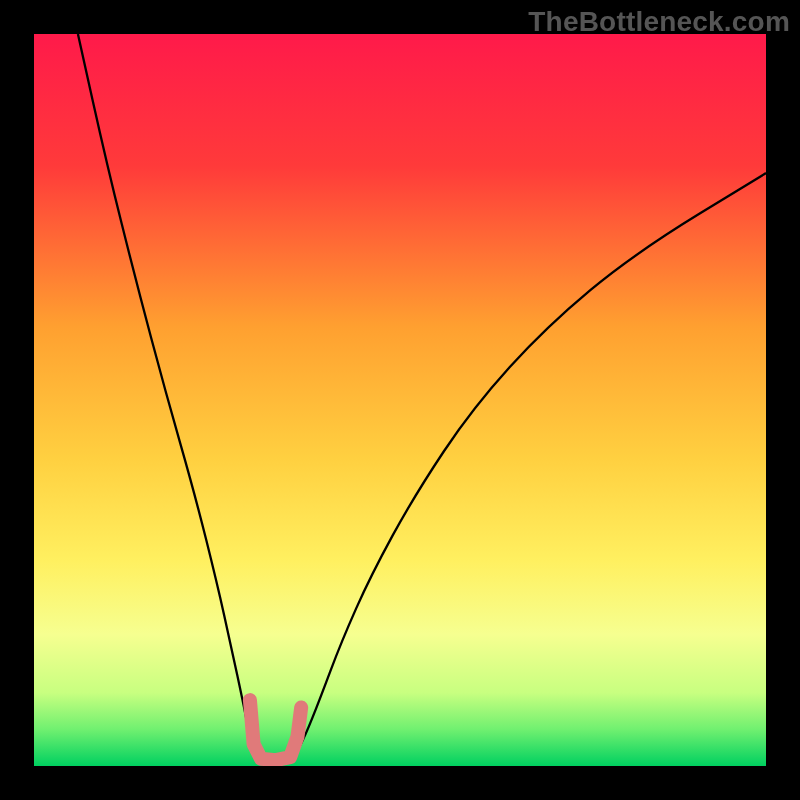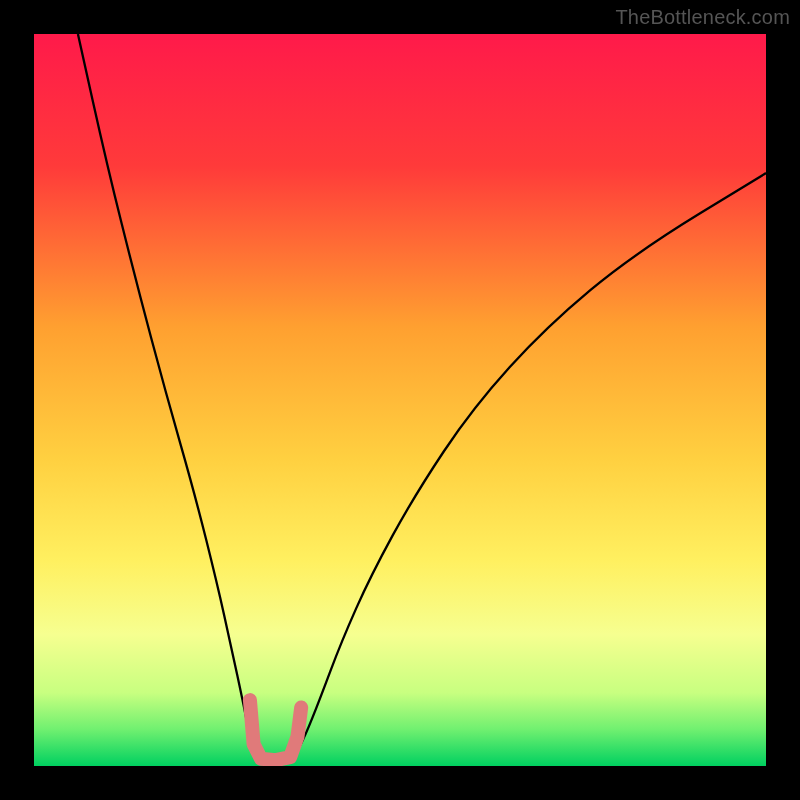--- a/index.html
+++ b/index.html
@@ -22,22 +22,22 @@
     top: 34px;
     width: 732px;
     height: 732px;
     overflow: hidden;
   }
   .watermark {
     position: absolute;
     top: 6px;
     right: 10px;
     color: #555;
-    font-size: 20px;
-    font-weight: 400;
+    font-size: 28px;
+    font-weight: 700;
     letter-spacing: 0.2px;
     z-index: 10;
   }
   svg { display: block; }
 </style>
 </head>
 <body>
 
 <div class="frame">
 

